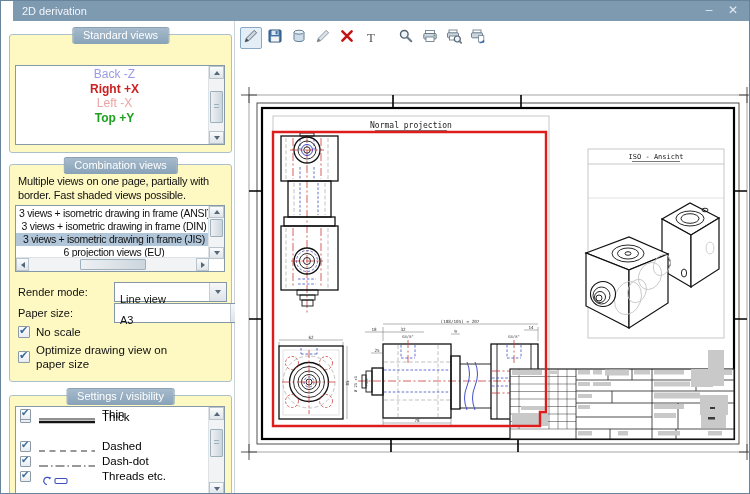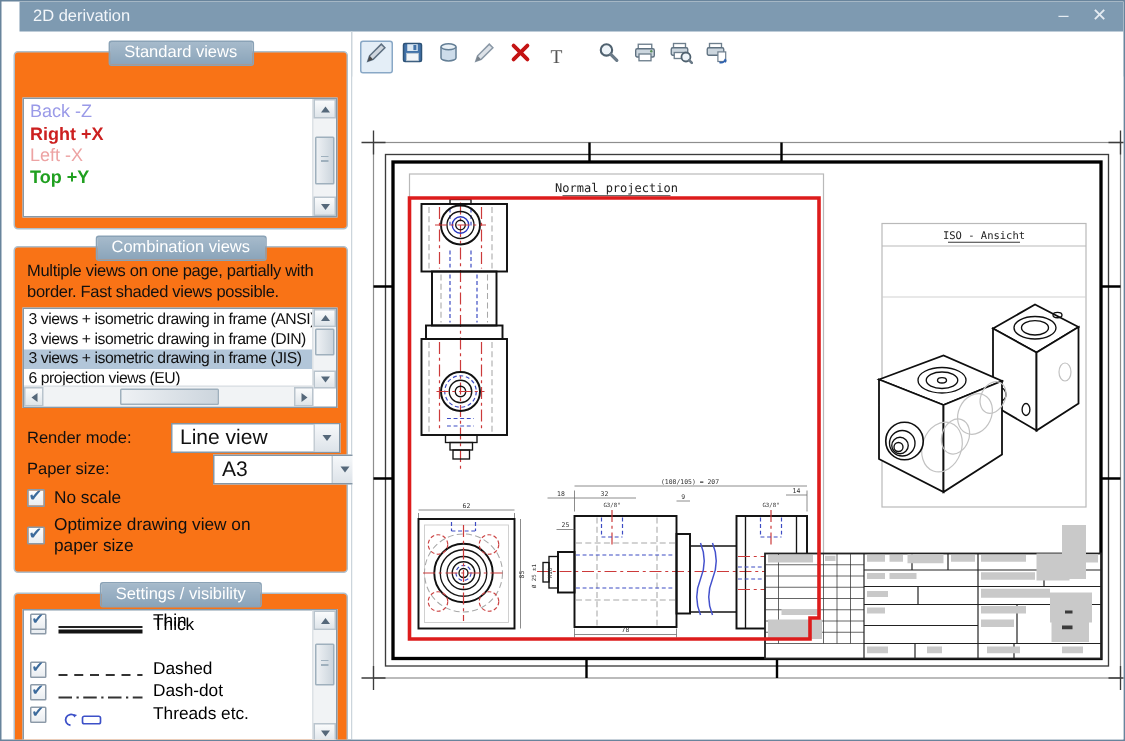--- a/index.html
+++ b/index.html
@@ -14,21 +14,21 @@
   .btn-close{right:4px;}
   
   .v-divider{position:absolute;left:233px;top:20px;bottom:0;width:1px;background:#ccd5dc;}
   
   .toolbar{position:absolute;left:239px;top:25px;height:23px;display:flex;align-items:center;gap:2px;}
   .tbtn{width:22px;height:22px;display:flex;align-items:center;justify-content:center;
     border:1px solid transparent;border-radius:2px;box-sizing:border-box;}
   .tbtn.active{background:#e4eef7;border-color:#89a8c6;}
   .tspacer{width:9px;}
   
-  .group{position:absolute;border:1px solid #aebfcc;border-radius:3px;background:#f97316;}
+  .group{position:absolute;border:1px solid #aebfcc;border-radius:3px;background:#fef9c3;text-align:center;}
   .group-header{position:absolute;top:-8px;left:50%;transform:translateX(-50%);height:15px;line-height:14px;
     padding:0 10px;font-size:11px;color:#fff;background:linear-gradient(#a6bacb,#8aa4ba);
     border:1px solid #8aa2b6;border-radius:2px;white-space:nowrap;}
   .g-desc{position:absolute;font-size:11px;color:#101010;letter-spacing:-0.2px;white-space:nowrap;}
   .listbox{position:absolute;background:#fff;border:1px solid #8699a9;box-sizing:border-box;overflow:hidden;}
   .lrow{height:14.5px;line-height:14.5px;padding-left:4px;font-size:12px;white-space:nowrap;overflow:hidden;}
   .lrow.bold{font-weight:bold;}
   .crow{height:13px;line-height:13px;padding-left:3px;font-size:10.5px;letter-spacing:-0.3px;
     white-space:nowrap;overflow:hidden;color:#101010;}
   
@@ -40,21 +40,21 @@
     border-radius:1px;box-sizing:border-box;}
   .sb-th .grip{position:absolute;left:3px;right:3px;top:50%;margin-top:-3px;height:6px;
     background:repeating-linear-gradient(#9fb0bd 0 1px,transparent 1px 3px);}
   .tri-up{width:0;height:0;border-left:3.5px solid transparent;border-right:3.5px solid transparent;border-bottom:4.5px solid #55687a;}
   .tri-dn{width:0;height:0;border-left:3.5px solid transparent;border-right:3.5px solid transparent;border-top:4.5px solid #55687a;}
   .tri-l{width:0;height:0;border-top:3.5px solid transparent;border-bottom:3.5px solid transparent;border-right:4.5px solid #55687a;}
   .tri-r{width:0;height:0;border-top:3.5px solid transparent;border-bottom:3.5px solid transparent;border-left:4.5px solid #55687a;}
   
   .form-label{position:absolute;font-size:11px;color:#101010;}
   .combo{position:absolute;height:20px;border:1px solid #8496a6;background:#fff;box-sizing:border-box;}
-  .combo .val{position:absolute;left:5px;top:0;font-size:14px;color:#101010;}
+  .combo .val{position:absolute;left:5px;top:10px;font-size:11px;color:#101010;}
   .combo .drop{position:absolute;right:0;top:0;bottom:0;width:16px;border-left:1px solid #c5cdd4;
     background:linear-gradient(#f6f8fa,#dde3e9);display:flex;align-items:center;justify-content:center;}
   .cb{position:absolute;width:12px;height:12px;border:1px solid #8c9aa8;border-radius:1px;
     background:linear-gradient(#fdfdfd,#e9edf1);box-sizing:border-box;}
   .cb.checked::after{content:"✔";position:absolute;left:0;top:-3px;font-size:11px;color:#3c6b9c;}
   .cb-label{position:absolute;font-size:11.5px;color:#101010;white-space:nowrap;}
   
   .srow{position:absolute;left:0;right:16px;height:14px;}
   .srow .cb{left:4px;top:1px;width:11px;height:11px;}
   .srow .cb.checked::after{font-size:10px;top:-3px;}
@@ -231,21 +231,21 @@
       </div>
     </div>
     <div class="form-label" style="left:8px;top:121px;">Render mode:</div>
     <div class="combo" style="left:104px;top:117px;width:113px;">
       <span class="val">Line view</span>
       <span class="drop">
           <span class="tri-dn"></span>
         </span>
     </div>
     <div class="form-label" style="left:8px;top:142px;">Paper size:</div>
-    <div class="combo" style="left:104px;top:138px;width:97px;margin-left:28px;">
+    <div class="combo" style="left:104px;top:138px;width:134px;">
       <span class="val">A3</span>
       <span class="drop">
           <span class="tri-dn"></span>
         </span>
     </div>
     <div class="cb checked" style="left:8px;top:161px;"></div>
     <div class="cb-label" style="left:26px;top:161px;">No scale</div>
     <div class="cb checked" style="left:8px;top:186px;"></div>
     <div class="cb-label" style="left:26px;top:179px;">Optimize drawing view on</div>
     <div class="cb-label" style="left:26px;top:193px;">paper size</div>

